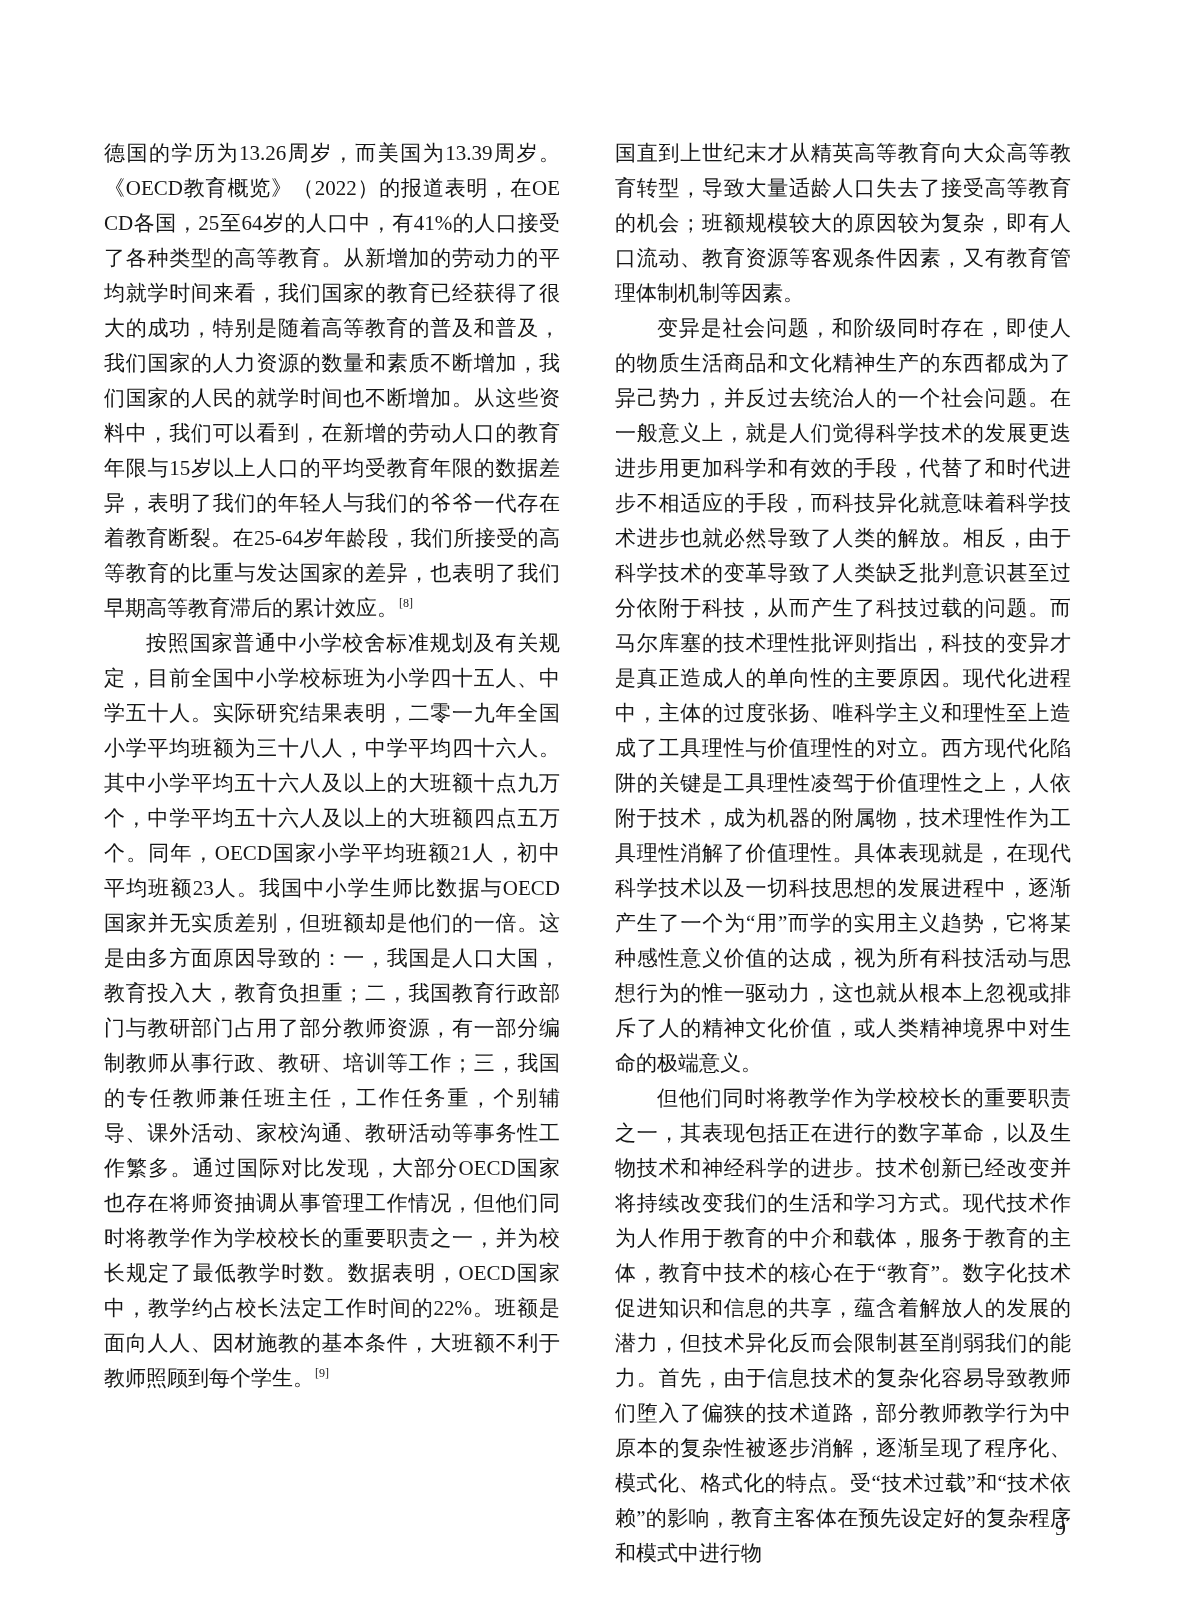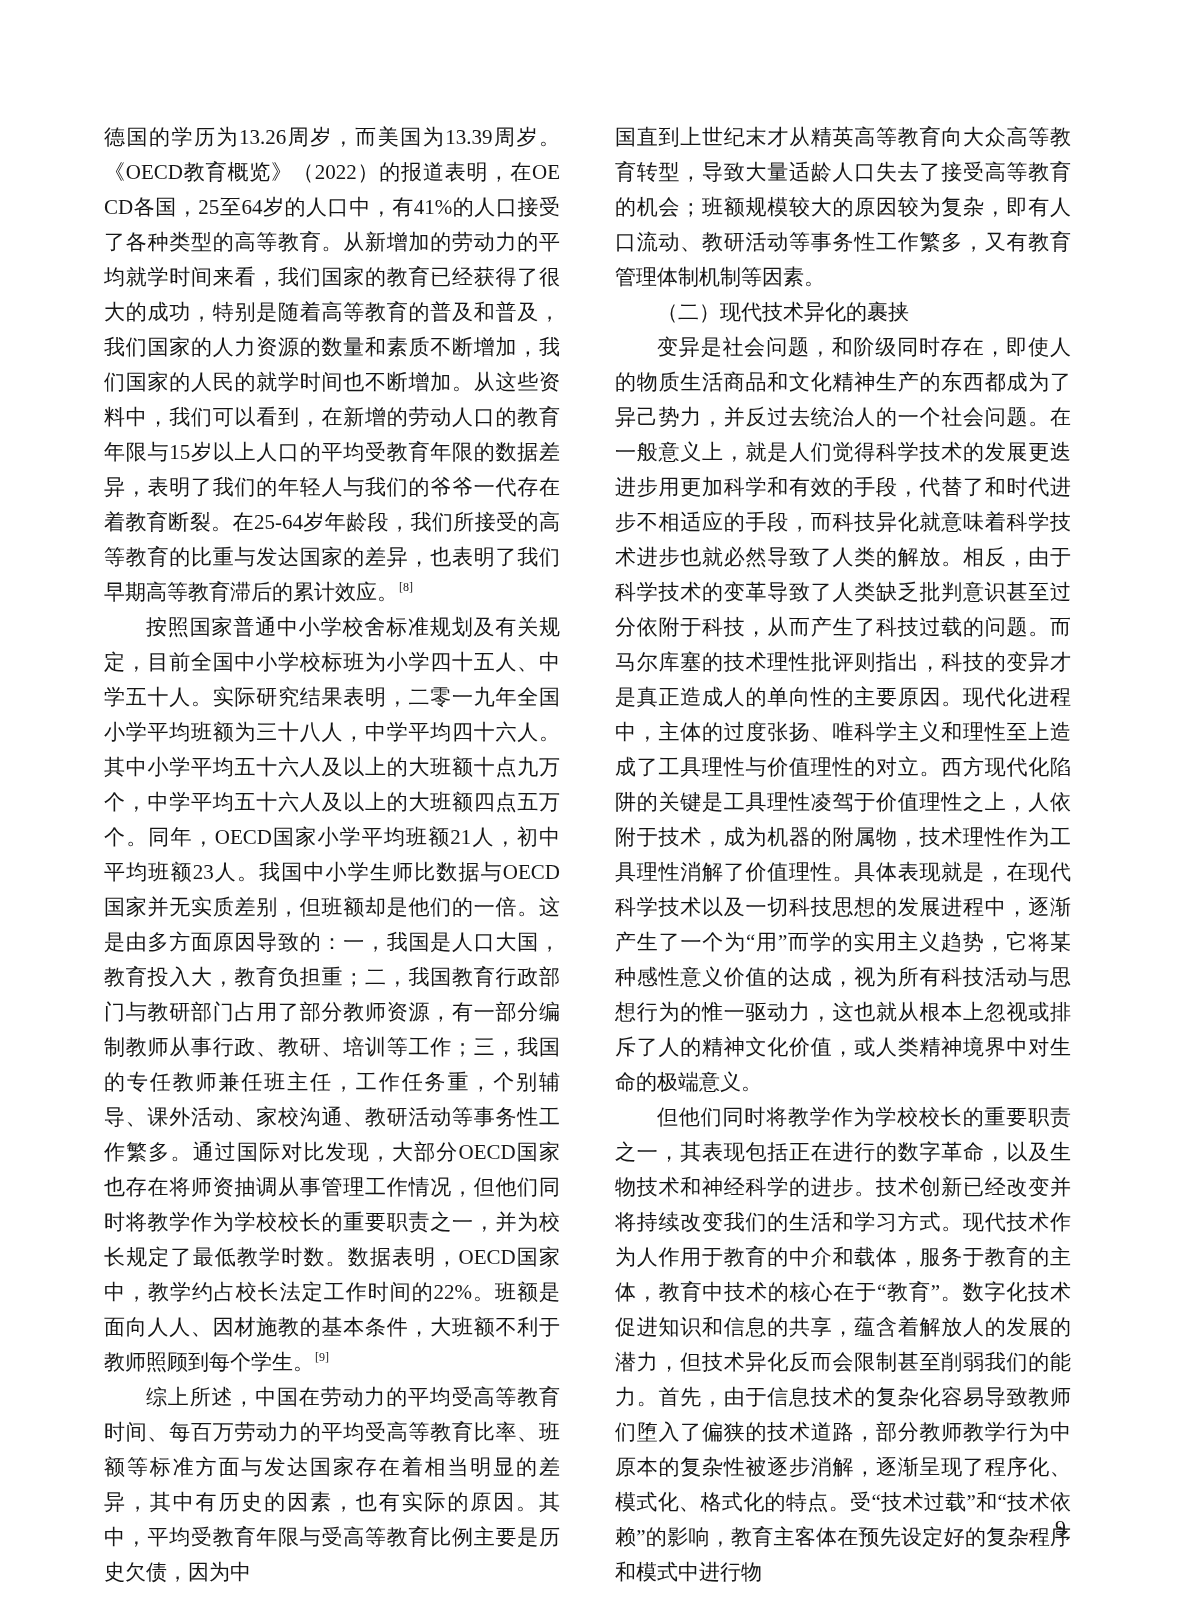--- a/index.html
+++ b/index.html
@@ -15,21 +15,21 @@
   }
   .page {
     position: relative;
     width: 1191px;
     height: 1616px;
     background: #ffffff;
     overflow: hidden;
   }
   .columns {
     position: absolute;
-    top: 120px;
+    top: 136px;
     left: 104px;
     display: flex;
     gap: 55px;
   }
   .col {
     width: 456px;
   }
   .col p {
     margin: 0;
     font-size: 21px;
@@ -60,26 +60,24 @@
 </style>
 </head>
 <body>
 
 <div class="page">
   <div class="columns">
 
     <div class="col">
       <p><span>德国的学历为13.26周岁，而美国为13.39周岁。《OECD教育概览》（2022）的报道表明，在OECD各国，25至64岁的人口中，有41%的人口接受了各种类型的高等教育。从新增加的劳动力的平均就学时间来看，我们国家的教育已经获得了很大的成功，特别是随着高等教育的普及和普及，我们国家的人力资源的数量和素质不断增加，我们国家的人民的就学时间也不断增加。从这些资料中，我们可以看到，在新增的劳动人口的教育年限与15岁以上人口的平均受教育年限的数据差异，表明了我们的年轻人与我们的爷爷一代存在着教育断裂。在25-64岁年龄段，我们所接受的高等教育的比重与发达国家的差异，也表明了我们早期高等教育滞后的累计效应。</span><sup class="fnref">[8]</sup></p>
       <p class="indent"><span>按照国家普通中小学校舍标准规划及有关规定，目前全国中小学校标班为小学四十五人、中学五十人。实际研究结果表明，二零一九年全国小学平均班额为三十八人，中学平均四十六人。其中小学平均五十六人及以上的大班额十点九万个，中学平均五十六人及以上的大班额四点五万个。同年，OECD国家小学平均班额21人，初中平均班额23人。我国中小学生师比数据与OECD国家并无实质差别，但班额却是他们的一倍。这是由多方面原因导致的：一，我国是人口大国，教育投入大，教育负担重；二，我国教育行政部门与教研部门占用了部分教师资源，有一部分编制教师从事行政、教研、培训等工作；三，我国的专任教师兼任班主任，工作任务重，个别辅导、课外活动、家校沟通、教研活动等事务性工作繁多。通过国际对比发现，大部分OECD国家也存在将师资抽调从事管理工作情况，但他们同时将教学作为学校校长的重要职责之一，并为校长规定了最低教学时数。数据表明，OECD国家中，教学约占校长法定工作时间的22%。班额是面向人人、因材施教的基本条件，大班额不利于教师照顾到每个学生。</span><sup class="fnref">[9]</sup></p>
-      <p class="indent"><span>综上所述，中国在劳动力的平均受高等教育时间、每百万劳动力的平均受高等教育比率、班额等标准方面与发达国家存在着相当明显的差异，其中有历史的因素，也有实际的原因。其中，平均受教育年限与受高等教育比例主要是历史欠债，因为中</span></p>
     </div>
 
     <div class="col">
-      <p><span>国直到上世纪末才从精英高等教育向大众高等教育转型，导致大量适龄人口失去了接受高等教育的机会；班额规模较大的原因较为复杂，即有人口流动、教研活动等事务性工作繁多，又有教育管理体制机制等因素。</span></p>
-      <p class="indent"><span>（二）现代技术异化的裹挟</span></p>
+      <p><span>国直到上世纪末才从精英高等教育向大众高等教育转型，导致大量适龄人口失去了接受高等教育的机会；班额规模较大的原因较为复杂，即有人口流动、教育资源等客观条件因素，又有教育管理体制机制等因素。</span></p>
       <p class="indent"><span>变异是社会问题，和阶级同时存在，即使人的物质生活商品和文化精神生产的东西都成为了异己势力，并反过去统治人的一个社会问题。在一般意义上，就是人们觉得科学技术的发展更迭进步用更加科学和有效的手段，代替了和时代进步不相适应的手段，而科技异化就意味着科学技术进步也就必然导致了人类的解放。相反，由于科学技术的变革导致了人类缺乏批判意识甚至过分依附于科技，从而产生了科技过载的问题。而马尔库塞的技术理性批评则指出，科技的变异才是真正造成人的单向性的主要原因。现代化进程中，主体的过度张扬、唯科学主义和理性至上造成了工具理性与价值理性的对立。西方现代化陷阱的关键是工具理性凌驾于价值理性之上，人依附于技术，成为机器的附属物，技术理性作为工具理性消解了价值理性。具体表现就是，在现代科学技术以及一切科技思想的发展进程中，逐渐产生了一个为“用”而学的实用主义趋势，它将某种感性意义价值的达成，视为所有科技活动与思想行为的惟一驱动力，这也就从根本上忽视或排斥了人的精神文化价值，或人类精神境界中对生命的极端意义。</span></p>
       <p class="indent"><span>但他们同时将教学作为学校校长的重要职责之一，其表现包括正在进行的数字革命，以及生物技术和神经科学的进步。技术创新已经改变并将持续改变我们的生活和学习方式。现代技术作为人作用于教育的中介和载体，服务于教育的主体，教育中技术的核心在于“教育”。数字化技术促进知识和信息的共享，蕴含着解放人的发展的潜力，但技术异化反而会限制甚至削弱我们的能力。首先，由于信息技术的复杂化容易导致教师们堕入了偏狭的技术道路，部分教师教学行为中原本的复杂性被逐步消解，逐渐呈现了程序化、模式化、格式化的特点。受“技术过载”和“技术依赖”的影响，教育主客体在预先设定好的复杂程序和模式中进行物</span></p>
     </div>
 
   </div>
 
   <div class="page-number">9</div>
 </div>
 
 </body></html>

